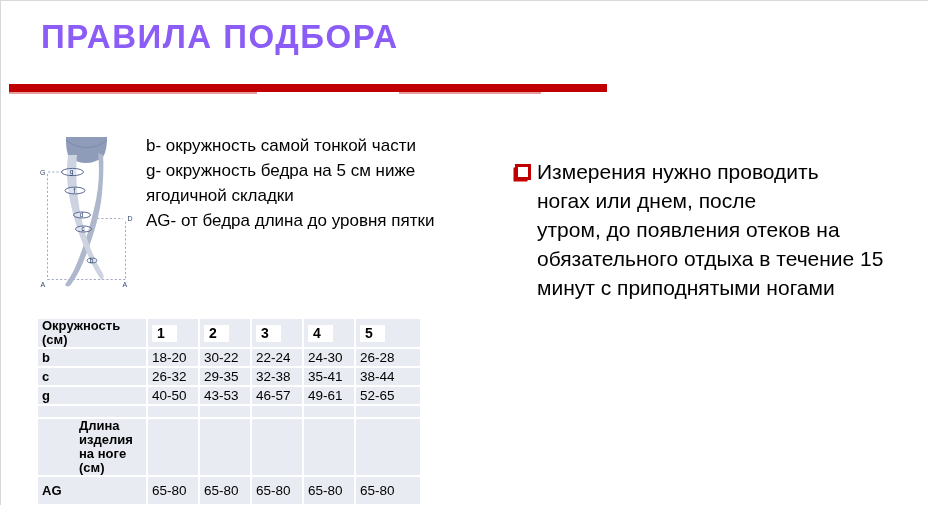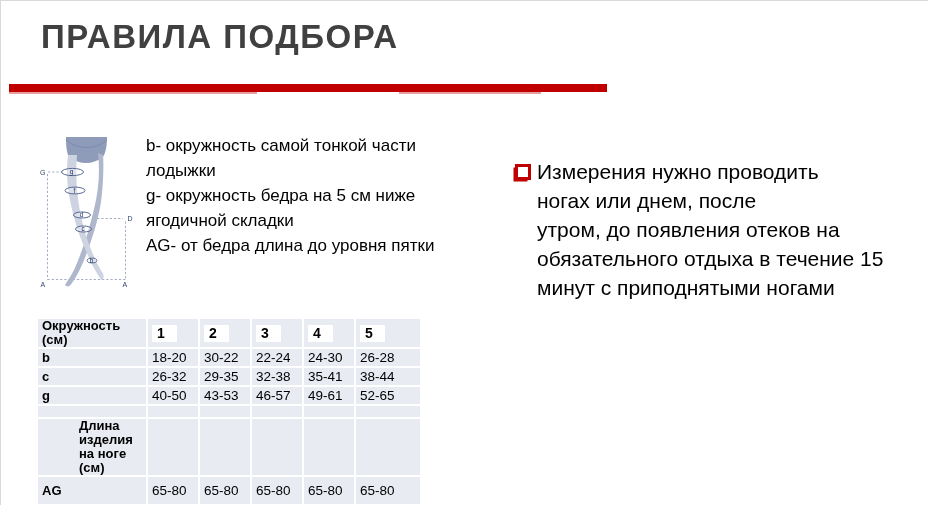--- a/index.html
+++ b/index.html
@@ -3,21 +3,21 @@
 <meta charset="utf-8">
 <style>
   html,body{margin:0;padding:0;background:#fff;}
   body{width:928px;height:505px;position:relative;overflow:hidden;
        font-family:"Liberation Sans", sans-serif;color:#000;}
   .slide{position:absolute;inset:0;background:#fff;
          border-left:1px solid #d9d9d9;border-top:1px solid #d9d9d9;}
 
   
   .title{position:absolute;left:40px;top:17px;margin:0;
-         font-size:33px;font-weight:bold;letter-spacing:1.5px;color:#404040;}
+         font-size:33px;font-weight:bold;letter-spacing:1.5px;color:#8b5cf6;}
 
   
   .bar{position:absolute;left:8px;top:83px;width:598px;height:8px;
        background:var(--accent_red,#C00000);}
   .bar-shadow{position:absolute;height:2px;top:91px;background:#C00000;opacity:.38;}
   .bar-shadow.s1{left:8px;width:248px;}
   .bar-shadow.s2{left:398px;width:142px;}
 
   
   .diagram{position:absolute;left:37px;top:126px;}
@@ -97,21 +97,20 @@
       <text x="33.5" y="47.2">g</text>
       <text x="36.5" y="65.6">f</text>
       <text x="43.5" y="90.2">d</text>
       <text x="45" y="104.2">c</text>
       <text x="53.5" y="135.8">b</text>
     </g>
   </svg>
 
   <div class="defs">
     <div>b- окружность самой тонкой части</div>
-    <div>лодыжки</div>
     <div>g- окружность бедра на 5 см ниже</div>
     <div>ягодичной складки</div>
     <div>AG- от бедра длина до уровня пятки</div>
   </div>
 
   <div class="note">
     <span class="bullet"></span>
     <div class="note-text">
       <div>Измерения нужно проводить</div>
       <div>ногах или днем, после</div>

